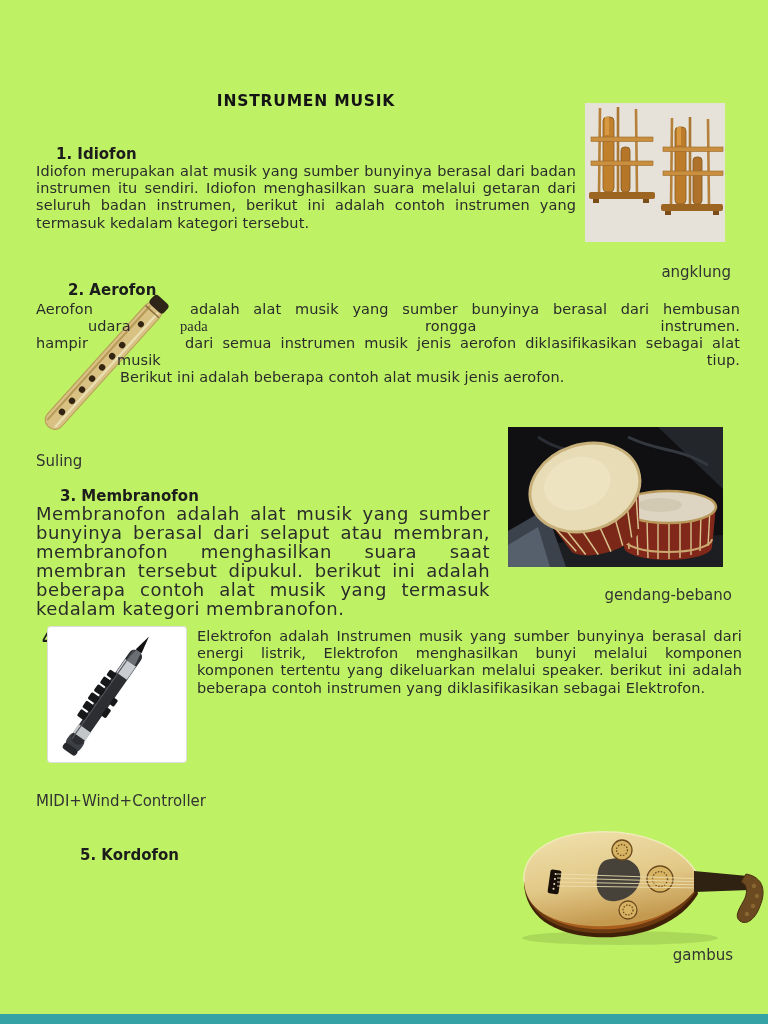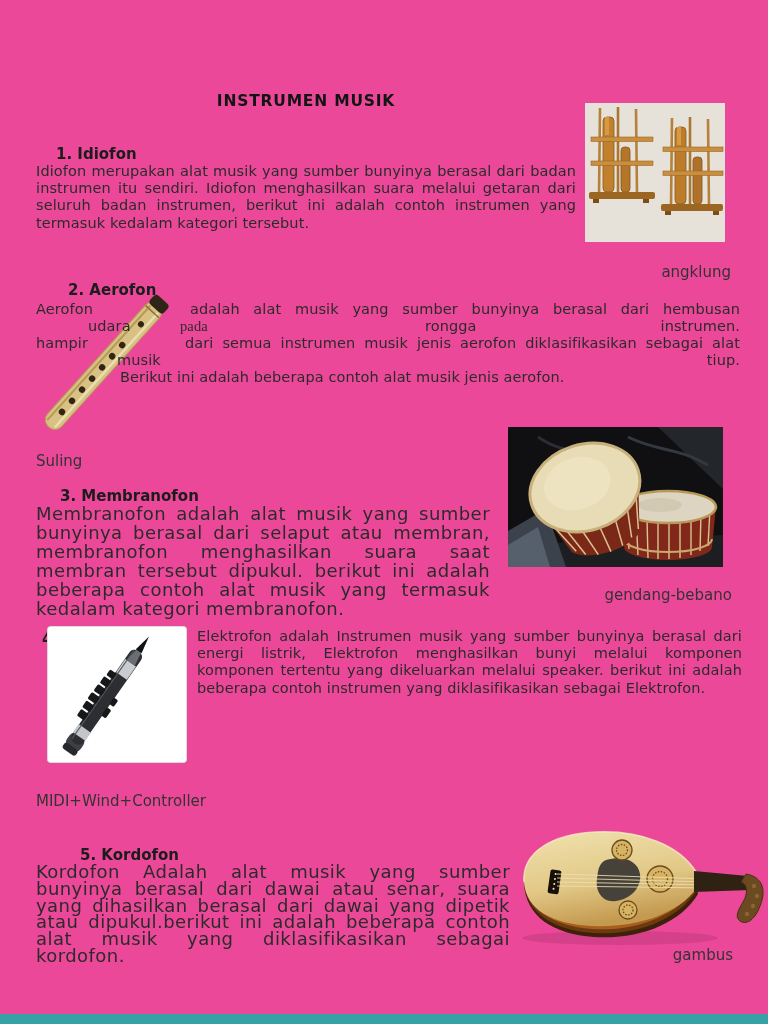--- a/index.html
+++ b/index.html
@@ -1,16 +1,16 @@
 <!DOCTYPE html>
 <html><head>
 <meta charset="utf-8">
 <style>
   html,body{margin:0;padding:0;background:#ffffff;}
-  #page{position:relative;width:768px;height:1024px;background:#ec4899;overflow:hidden;
+  #page{position:relative;width:768px;height:1024px;background:#bef264;overflow:hidden;
         font-family:"DejaVu Sans","Liberation Sans",sans-serif;color:#2b2b2b;}
   .abs{position:absolute;}
   .title{font-weight:bold;font-size:15.5px;letter-spacing:.8px;color:#141414;text-align:center;}
   .heading{font-weight:bold;font-size:15px;color:#1c1c1c;}
   .body-sm{font-size:14.5px;line-height:17.2px;text-align:justify;letter-spacing:.1px;}
   .body-lg{font-size:18px;letter-spacing:.45px;text-align:justify;}
   .caption{font-size:15px;color:#333;}
   .jline{font-size:14.5px;text-align:justify;text-align-last:justify;letter-spacing:.1px;white-space:normal;}
   .seg{font-size:14.5px;letter-spacing:.1px;}
   .right-cap{text-align:right;}
@@ -178,21 +178,20 @@
           <rect x="58" y="6" width="8" height="5.5" rx="1.5"></rect>
         </g>
       </g>
     </svg>
   </div>
 
   <div class="abs body-sm" style="left:197px;top:628px;width:545px;">Elektrofon adalah Instrumen musik yang sumber bunyinya berasal dari energi listrik, Elektrofon menghasilkan bunyi melalui komponen komponen tertentu yang dikeluarkan melalui speaker. berikut ini adalah beberapa contoh instrumen yang diklasifikasikan sebagai Elektrofon.</div>
   <div class="abs caption" style="left:36px;top:792px;">MIDI+Wind+Controller</div>
 
   <div class="abs heading" style="left:80px;top:846px;">5. Kordofon</div>
-  <div class="abs body-lg" style="left:36px;top:864px;width:474px;line-height:16.8px;">Kordofon Adalah alat musik yang sumber bunyinya berasal dari dawai atau senar, suara yang dihasilkan berasal dari dawai yang dipetik atau dipukul.berikut ini adalah beberapa contoh alat musik yang diklasifikasikan sebagai kordofon.</div>
 
   <div class="abs" style="left:510px;top:824px;">
     <svg width="256" height="128" viewBox="0 0 256 128">
       <defs>
         <linearGradient id="gbody" x1="0" y1="0" x2="0.3" y2="1">
           <stop offset="0" stop-color="#f0e2ae"></stop>
           <stop offset="0.6" stop-color="#e2c887"></stop>
           <stop offset="1" stop-color="#c49a50"></stop>
         </linearGradient>
       </defs>

